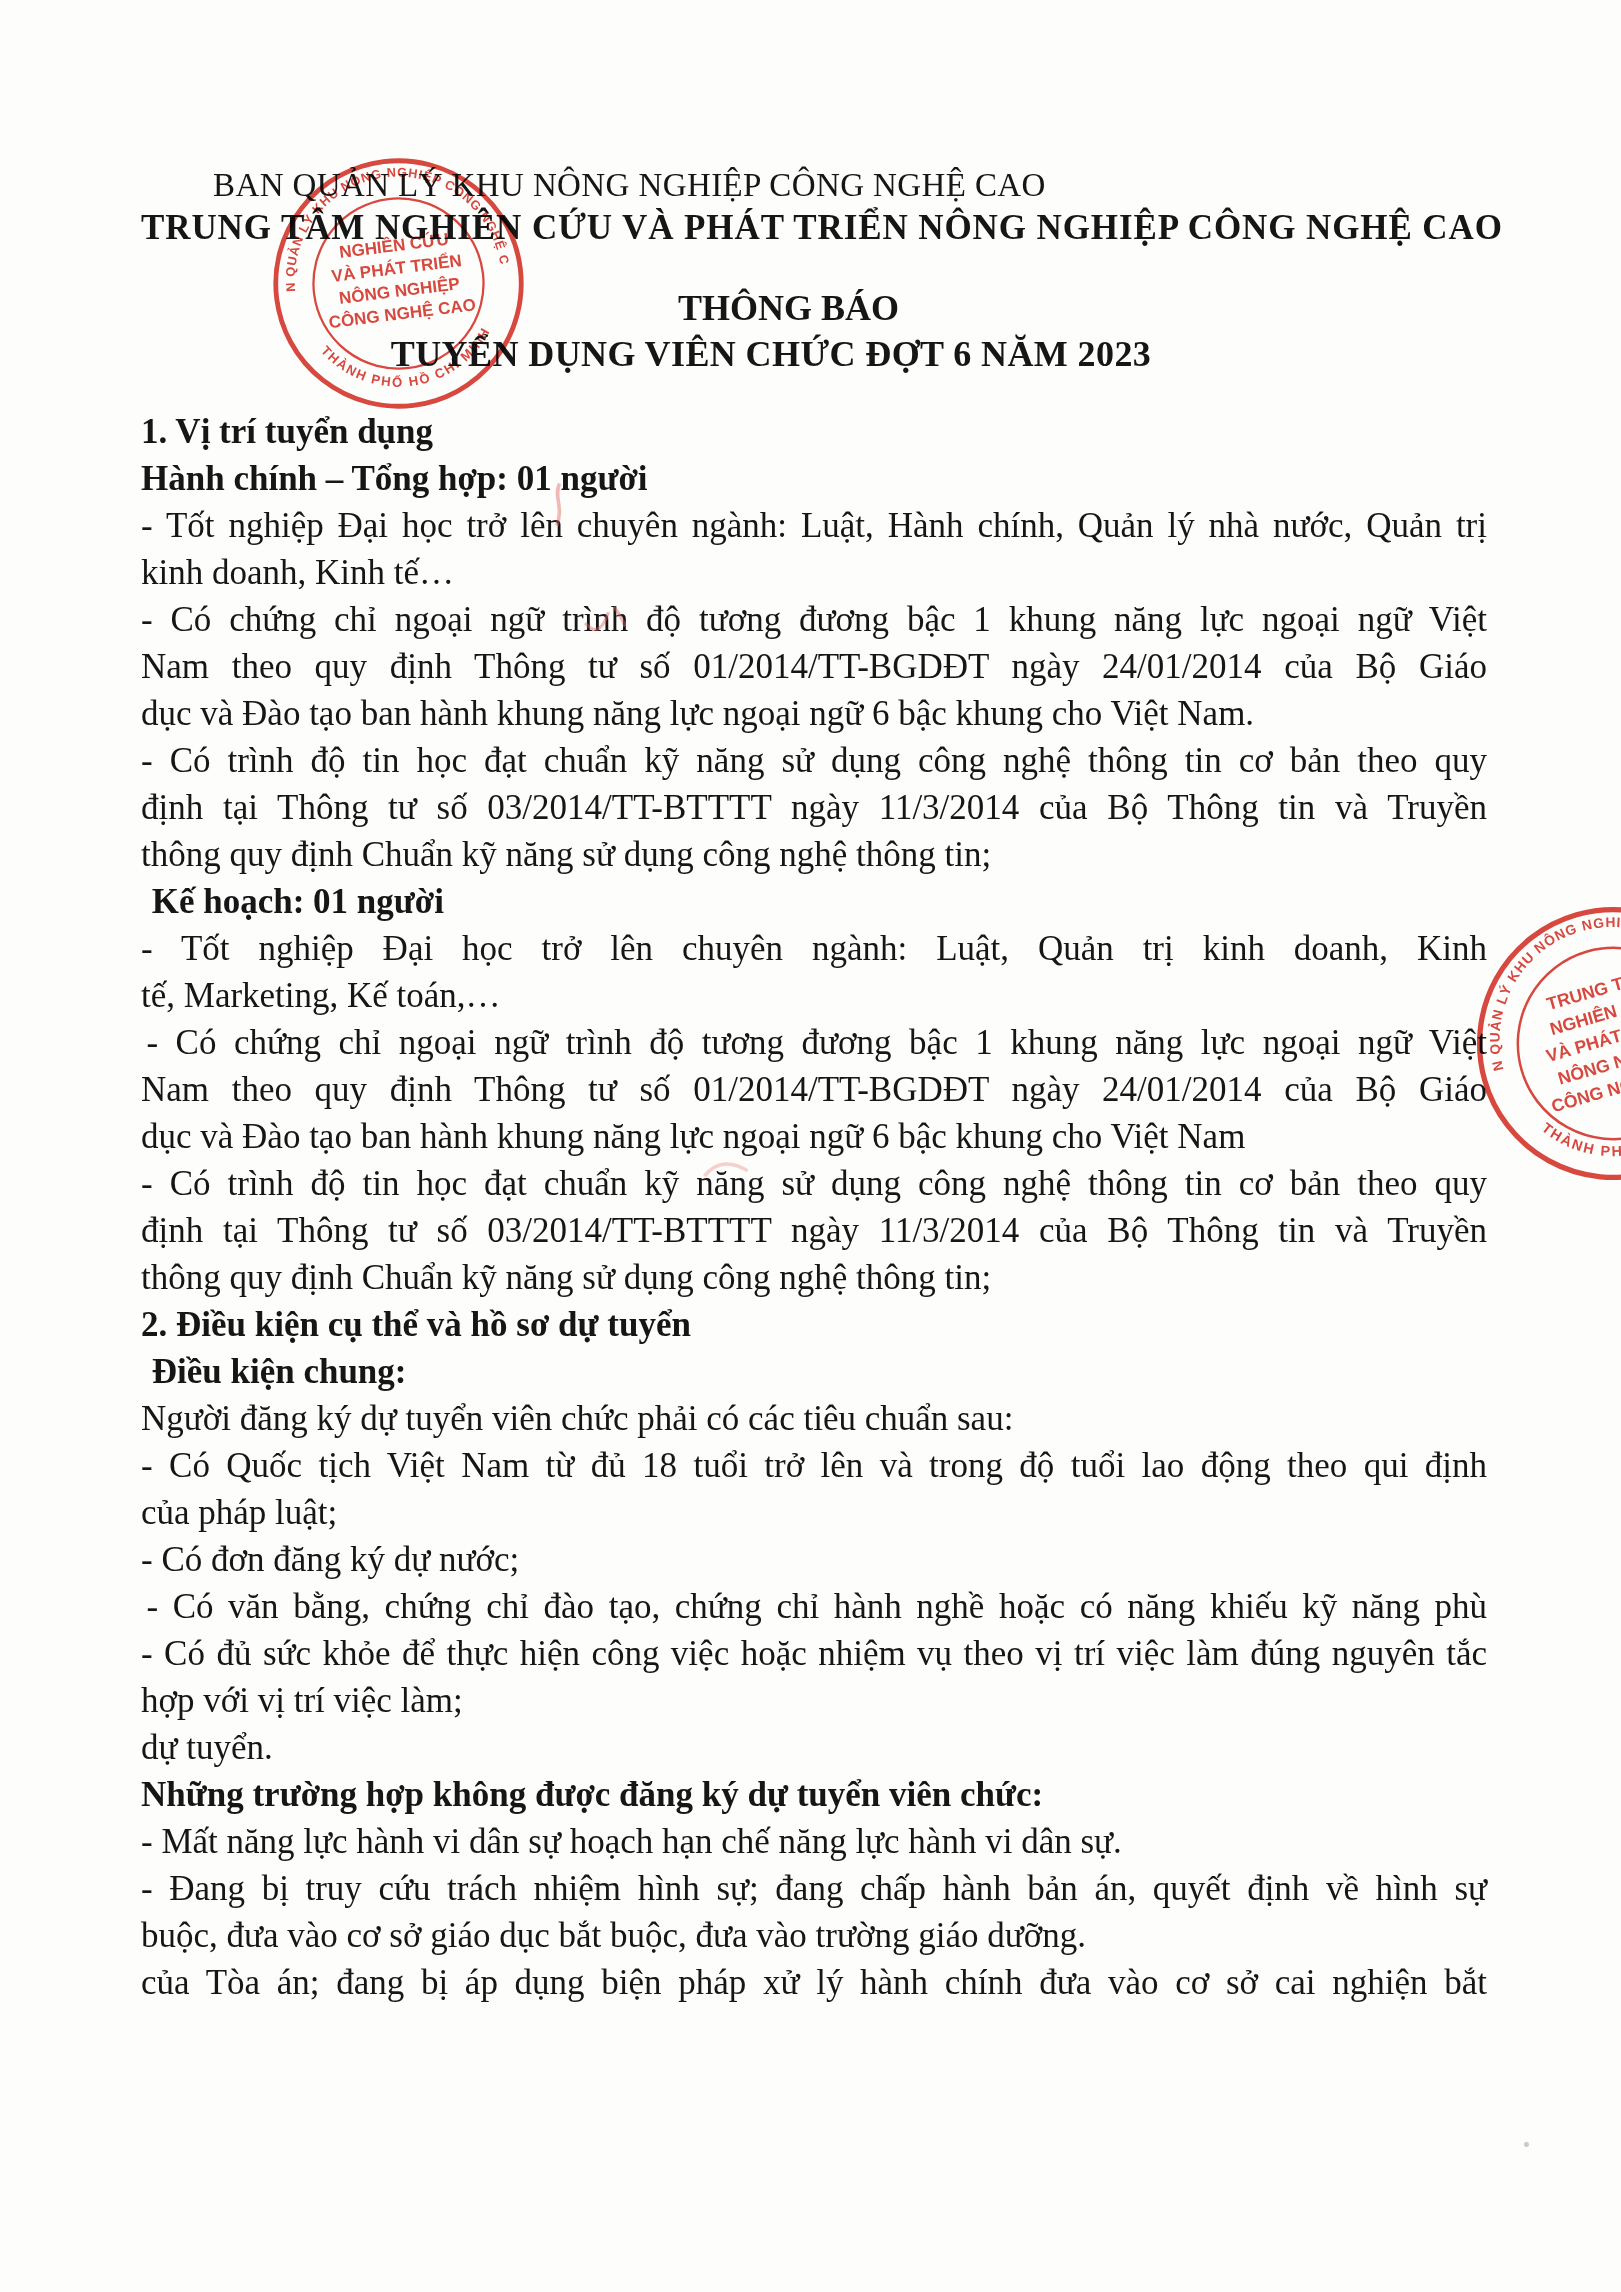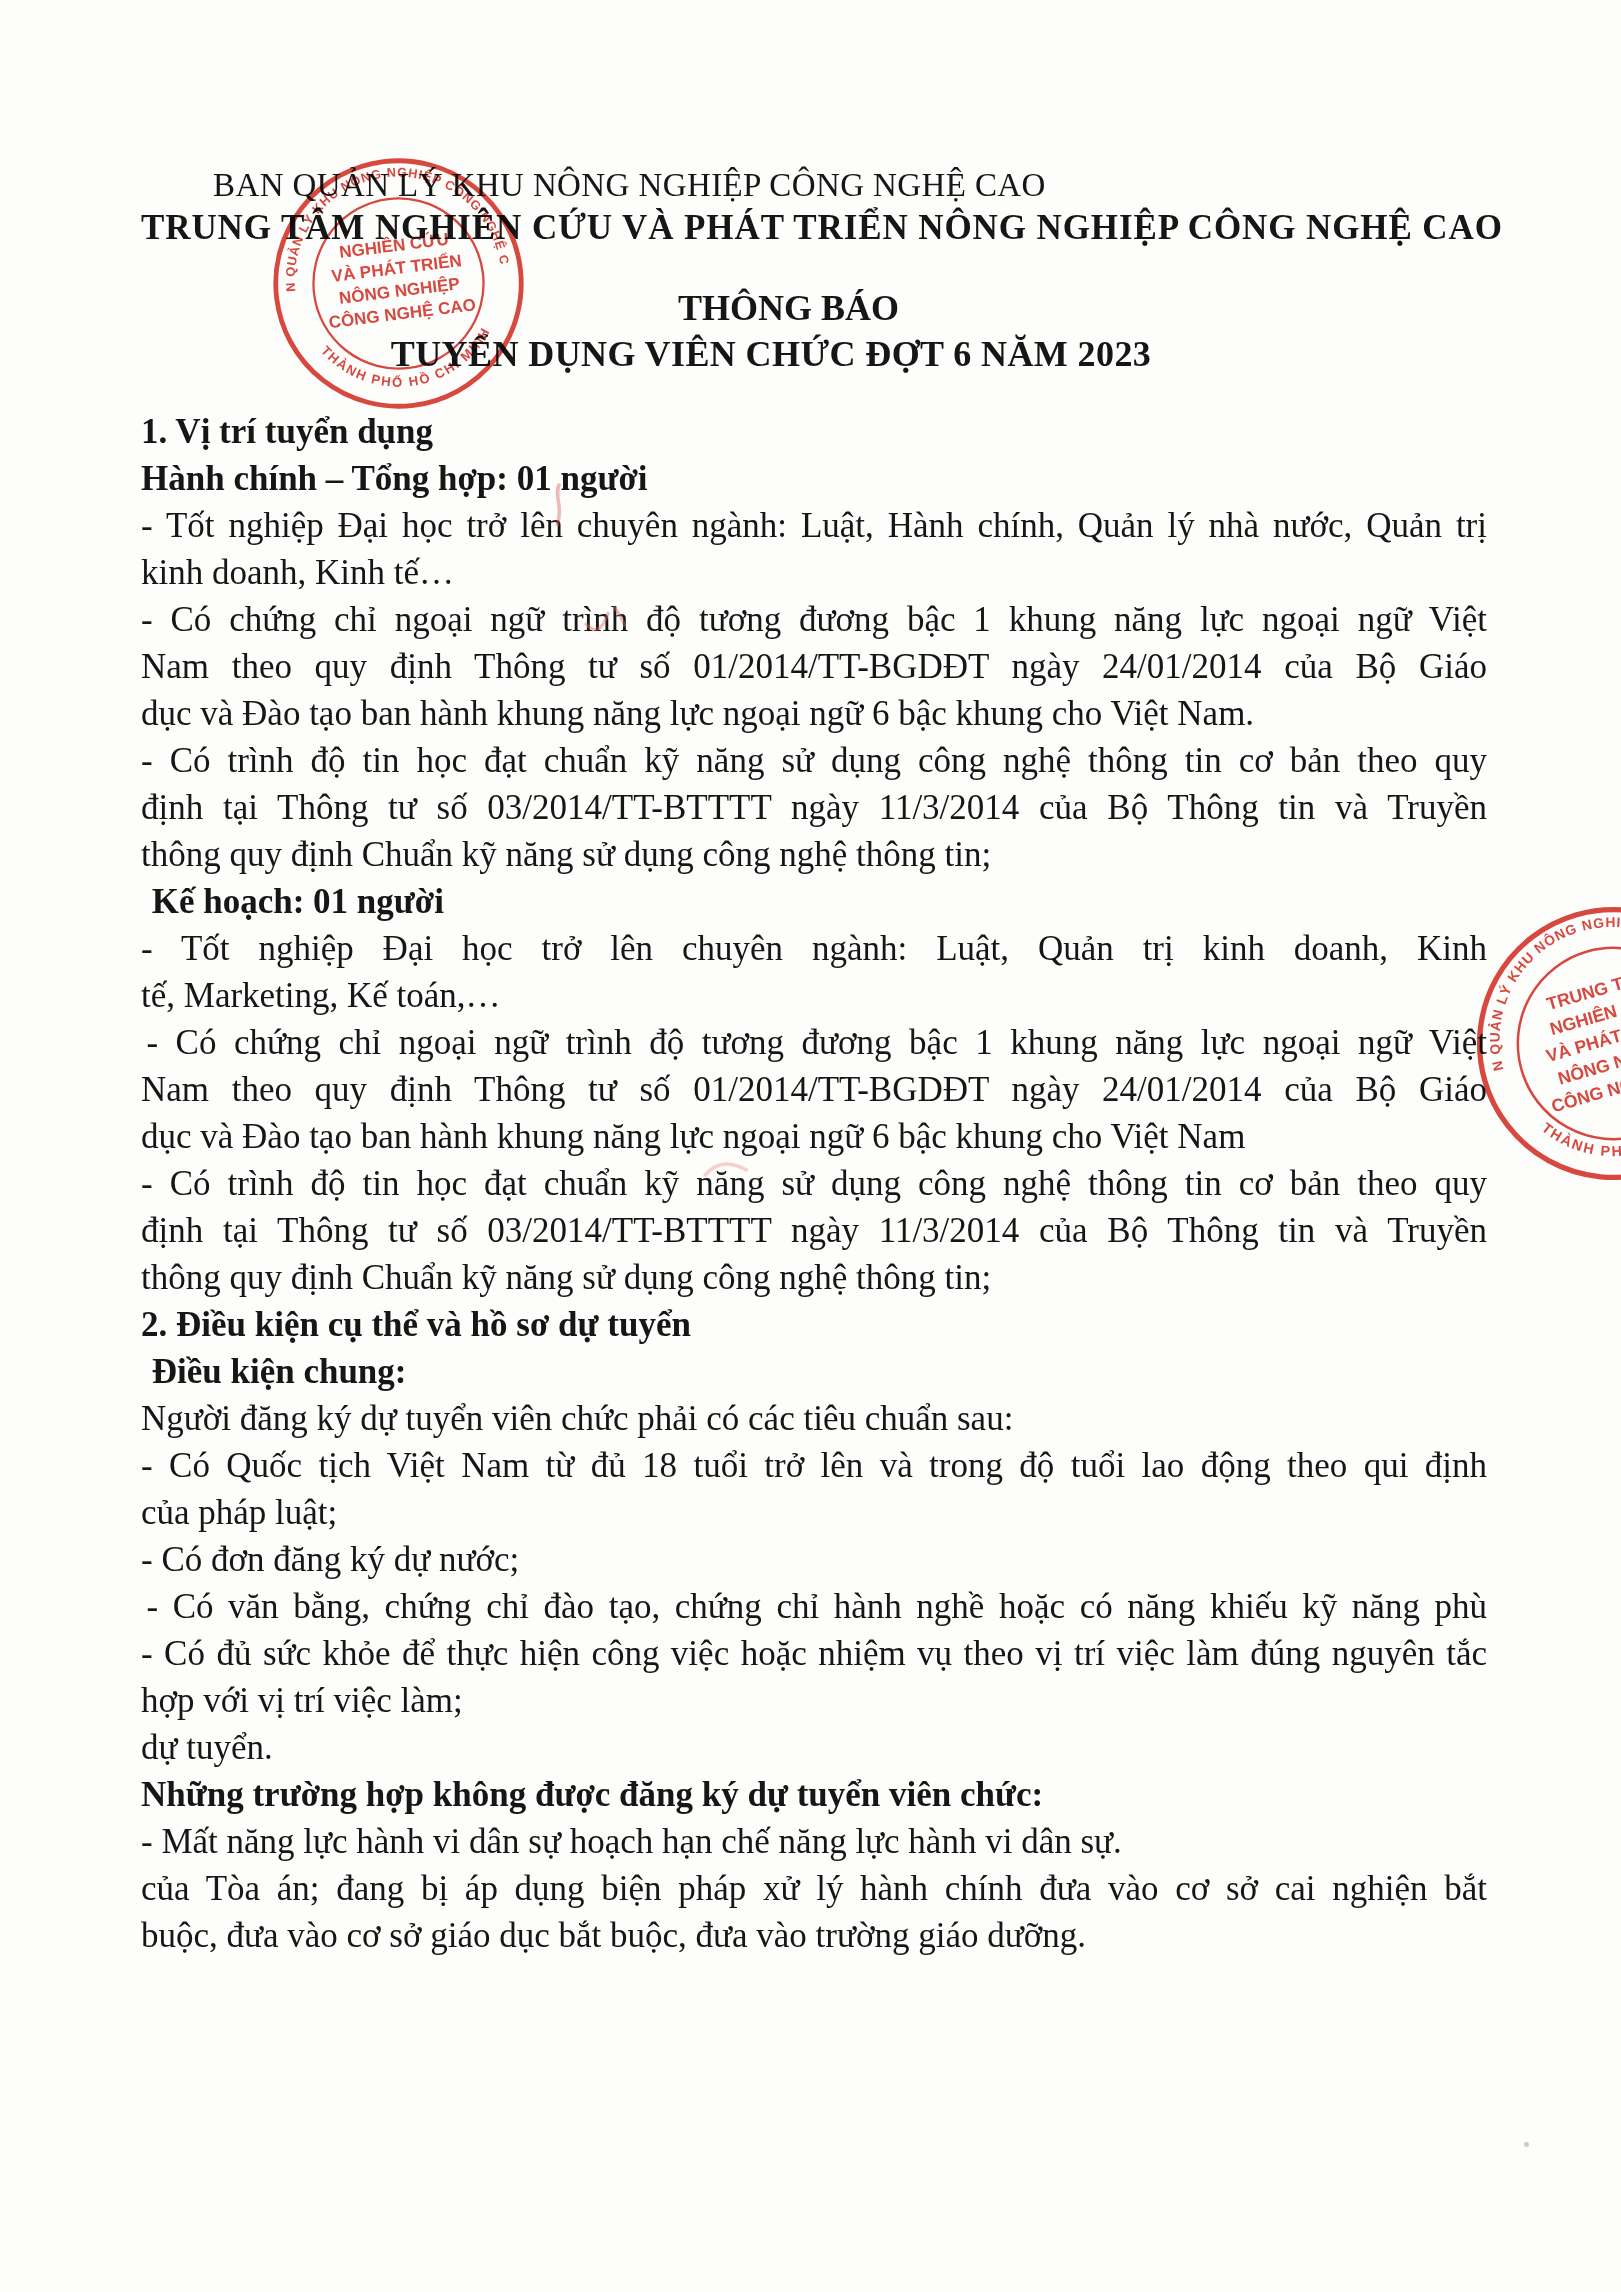--- a/index.html
+++ b/index.html
@@ -90,22 +90,23 @@
       <div class="bline">Người đăng ký dự tuyển viên chức phải có các tiêu chuẩn sau:</div>
       <div class="bline fill">- Có Quốc tịch Việt Nam từ đủ 18 tuổi trở lên và trong độ tuổi lao động theo qui định</div>
       <div class="bline">của pháp luật;</div>
       <div class="bline">- Có đơn đăng ký dự nước;</div>
       <div class="bline fill" style="padding-left: 5.4px;">- Có văn bằng, chứng chỉ đào tạo, chứng chỉ hành nghề hoặc có năng khiếu kỹ năng phù</div>
       <div class="bline fill">- Có đủ sức khỏe để thực hiện công việc hoặc nhiệm vụ theo vị trí việc làm đúng nguyên tắc</div>
       <div class="bline">hợp với vị trí việc làm;</div>
       <div class="bline">dự tuyển.</div>
       <div class="bline bold">Những trường hợp không được đăng ký dự tuyển viên chức:</div>
       <div class="bline">- Mất năng lực hành vi dân sự hoạch hạn chế năng lực hành vi dân sự.</div>
+      <div class="bline fill">- Đang bị truy cứu trách nhiệm hình sự; đang chấp hành bản án, quyết định về hình sự</div>
+      <div class="bline">buộc, đưa vào cơ sở giáo dục bắt buộc, đưa vào trường giáo dưỡng.</div>
       <div class="bline fill">của Tòa án; đang bị áp dụng biện pháp xử lý hành chính đưa vào cơ sở cai nghiện bắt</div>
-      <div class="bline">buộc, đưa vào cơ sở giáo dục bắt buộc, đưa vào trường giáo dưỡng.</div>
     </div>
 
   <svg class="stamp stamp-left" viewBox="0 0 300 300">
     <defs>
       <path id="arcTopL" d="M 32 146 A 118 118 0 0 1 268 146"></path>
       <path id="arcBotL" d="M 48 209 A 118 118 0 0 0 252 209"></path>
     </defs>
     <circle cx="150" cy="150" r="140" fill="none" stroke="#d63a31" stroke-width="5.5"></circle>
     <circle cx="150" cy="150" r="97" fill="none" stroke="#d63a31" stroke-width="2.6"></circle>
     <text font-size="14.5" fill="#d63a31" letter-spacing="1">

